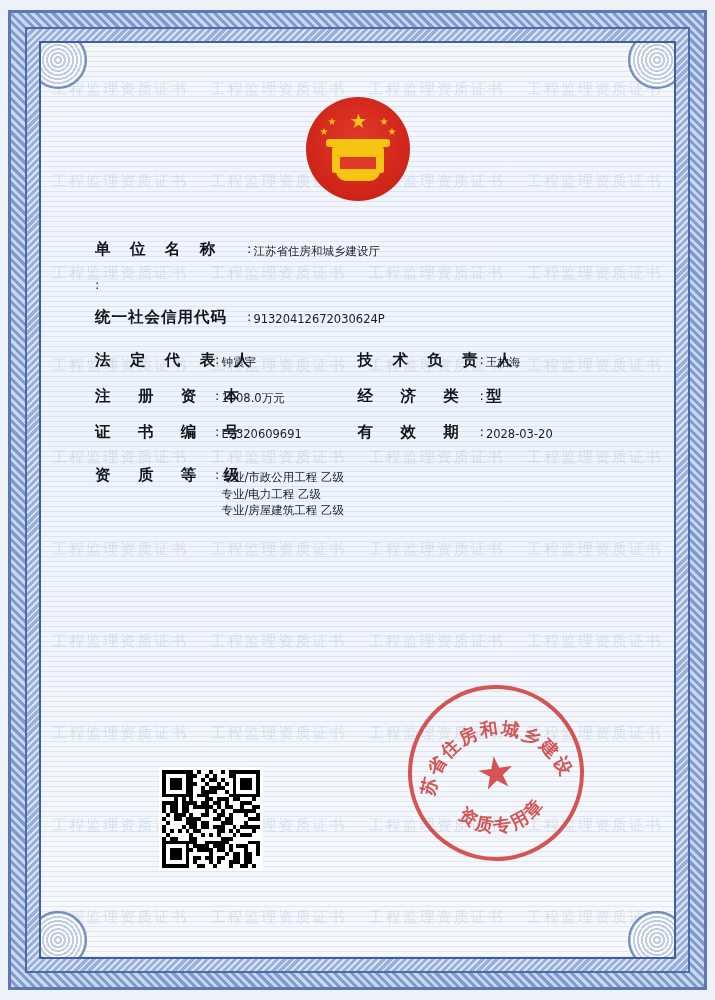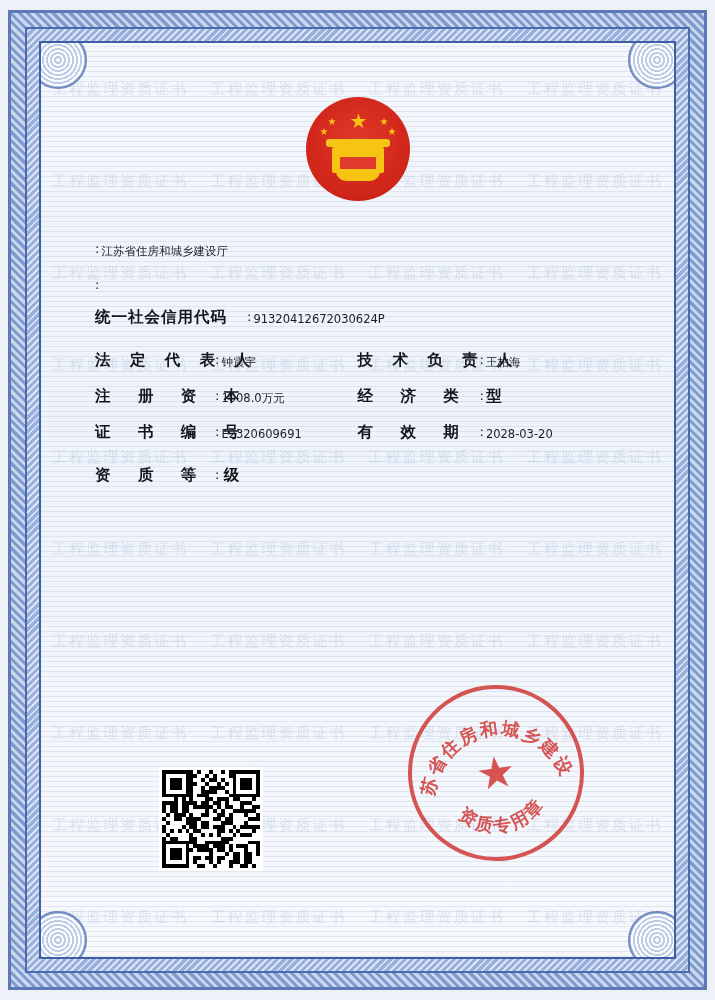--- a/index.html
+++ b/index.html
@@ -367,20 +367,21 @@
             <div class="star-s s4">★</div>
             <div class="roof"></div>
             <div class="gate"></div>
             <div class="cog"></div>
           </div>
 
 
           <div class="fields">
 
             <div class="row">
+              <div class="label label-box-1 spread-4">单 位 名 称</div>
               <div class="colon">:</div>
               <div class="value">江苏省住房和城乡建设厅</div>
             </div>
 
             <div class="row">
               <div class="colon">:</div>
             </div>
 
             <div class="row">
               <div class="label label-box-1 tight">统一社会信用代码</div>
@@ -422,20 +423,23 @@
               <div class="cell">
                 <div class="label label-box-3 spread-3">有 效 期</div>
                 <div class="colon">:</div>
                 <div class="value">2028-03-20</div>
               </div>
             </div>
 
             <div class="row" style="margin-top:22px">
               <div class="label label-box-2 spread-3">资 质 等 级</div>
               <div class="colon">:</div>
+              <div class="value multi">专业/市政公用工程 乙级
+专业/电力工程 乙级
+专业/房屋建筑工程 乙级</div>
             </div>
 
           </div>
         </div>
 
         <div class="bottom">
 
           <div class="qr">
             <div class="qrgrid" id="qrgrid">
                 <i></i>

